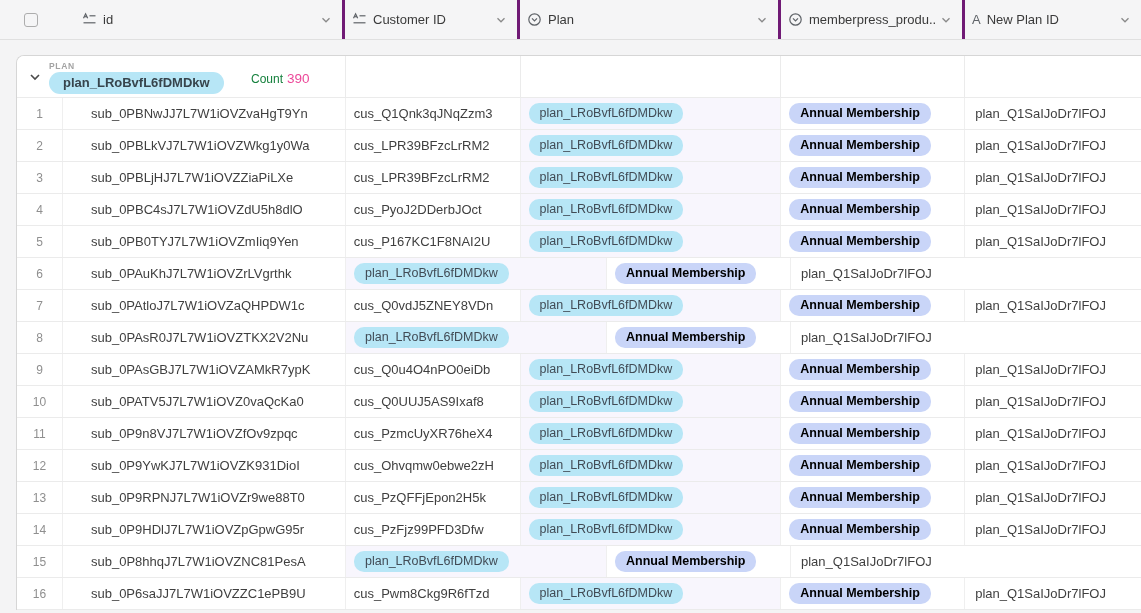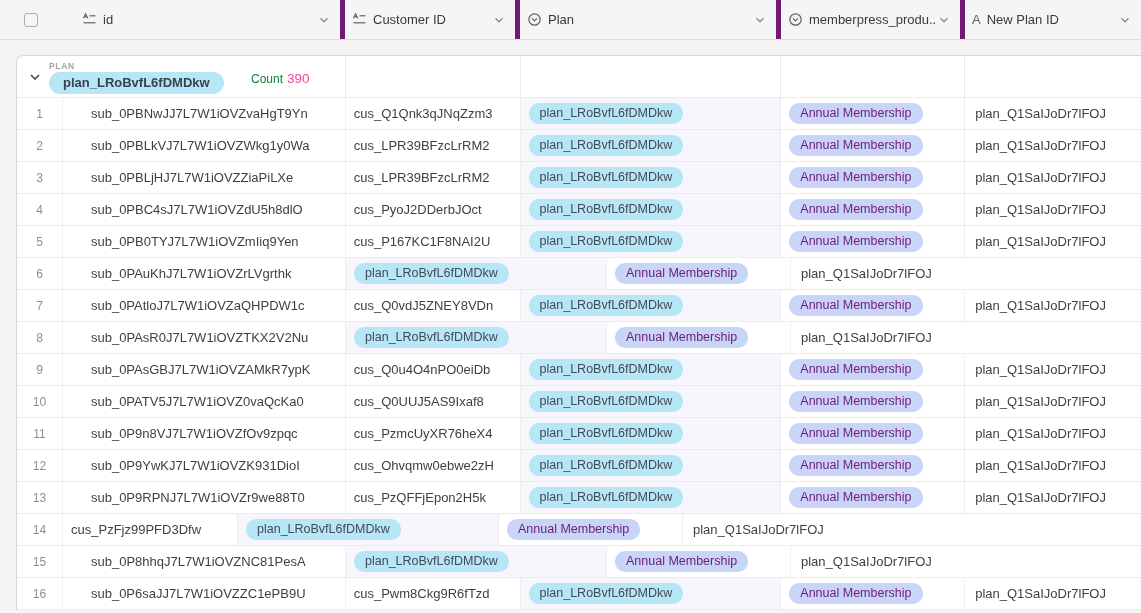--- a/index.html
+++ b/index.html
@@ -11,21 +11,21 @@
   }
   .app { width: 1141px; height: 613px; position: relative; }
 
   
   .grid-header {
     display: flex; height: 40px; background: #f5f5f6;
     border-bottom: 1px solid #e0e0e0;
   }
   .hcell {
     position: relative; display: flex; align-items: center;
-    border-right: 5px solid #701a75; height: 100%;
+    border-right: 3px solid #701a75; height: 100%;
     font-size: 13px; color: #3a3a3a; cursor: pointer;
   }
   .hcell.checkbox-col { width: 62px; border-right: none; justify-content: center; }
   .hcell.col-id      { width: 283px; padding-left: 20px; }
   .hcell.col-cust    { width: 175px; padding-left: 7px; }
   .hcell.col-plan    { width: 261px; padding-left: 7px; }
   .hcell.col-prod    { width: 184px; padding-left: 7px; }
   .hcell.col-newplan { width: 176px; padding-left: 7px; border-right: none; }
   .hlabel { margin-left: 6px; white-space: nowrap; overflow: hidden; }
   .hchevron { position: absolute; right: 10px; top: 14px; }
@@ -83,21 +83,21 @@
   .cell.cust { width: 175px; padding-left: 8px; }
   .cell.plan { width: 261px; padding-left: 8px; background: #f8f6fd; }
   .cell.prod { width: 184px; padding-left: 8px; }
   .cell.newplan { width: 176px; padding-left: 10px; border-right: none; }
 
   .badge {
     display: inline-block; font-size: 12.5px; line-height: 1;
     padding: 4px 11px 5px 11px; border-radius: 10px; color: #414b55; white-space: nowrap;
   }
   .badge.plan-badge { background: #b7e6f6; }
-  .badge.prod-badge { background: #c9d5f8; color: #701a75; }
+  .badge.prod-badge { background: #c9d5f8; color: #000000; font-weight: bold; }
 
   .letter-a-icon { font-size: 13px; color: #5f6368; font-family: "Liberation Sans", sans-serif; }
   svg { display: block; }
 </style>
 </head>
 <body>
 
 <div class="app">
 
   <div class="grid-header">
@@ -364,20 +364,21 @@
       <span class="badge plan-badge">plan_LRoBvfL6fDMDkw</span>
     </div>
     <div class="cell prod">
       <span class="badge prod-badge">Annual Membership</span>
     </div>
     <div class="cell newplan">plan_Q1SaIJoDr7lFOJ</div>
   </div>
 
   <div class="row">
     <div class="cell num">14</div>
+    <div class="cell id">sub_0P9HDlJ7L7W1iOVZpGpwG95r</div>
     <div class="cell cust">cus_PzFjz99PFD3Dfw</div>
     <div class="cell plan">
       <span class="badge plan-badge">plan_LRoBvfL6fDMDkw</span>
     </div>
     <div class="cell prod">
       <span class="badge prod-badge">Annual Membership</span>
     </div>
     <div class="cell newplan">plan_Q1SaIJoDr7lFOJ</div>
   </div>
 

